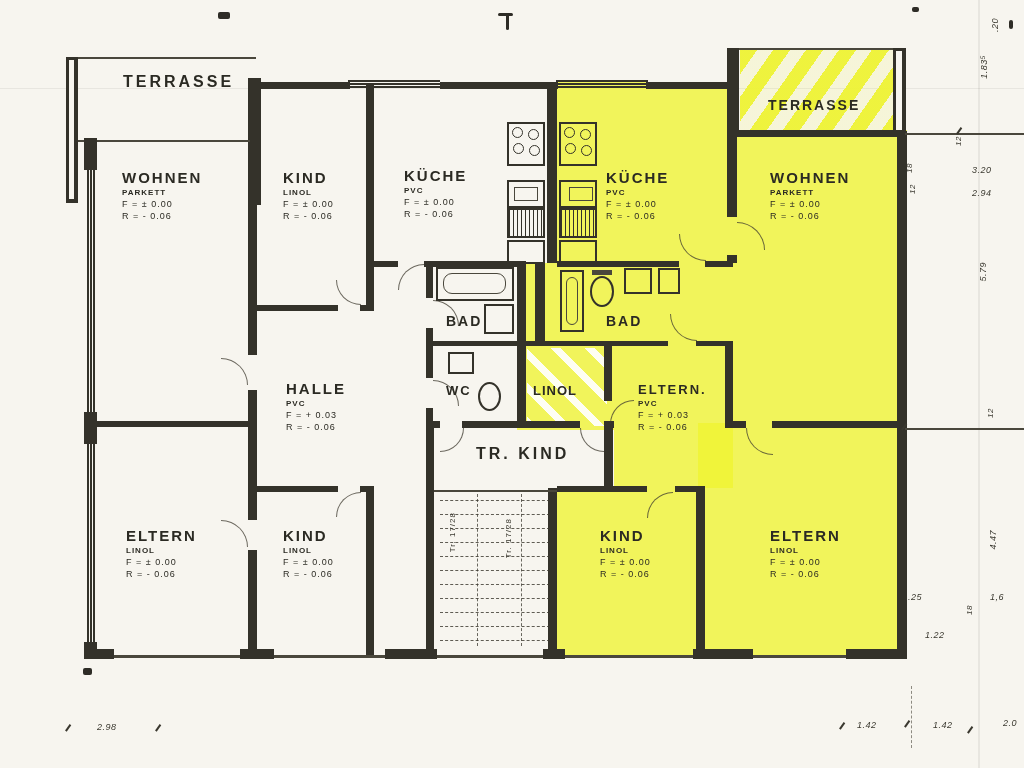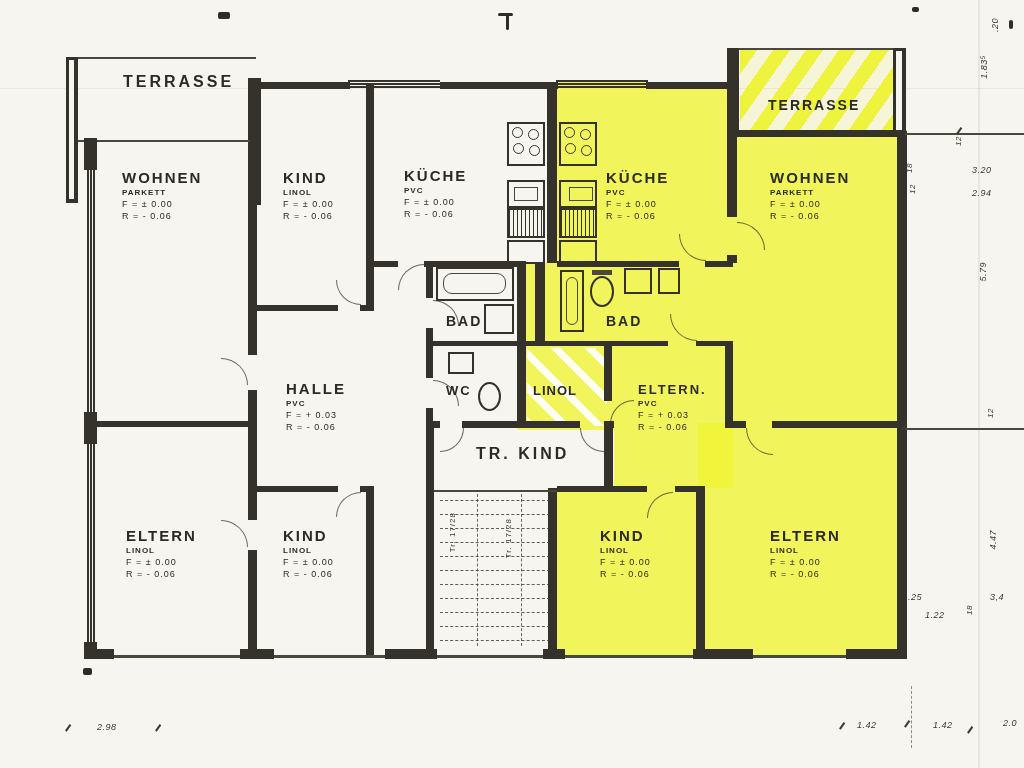--- a/index.html
+++ b/index.html
@@ -333,22 +333,22 @@
   <div class="dim rot" style="left:979px;top:55px">1.83⁵</div>
   <div class="dim rot" style="left:954px;top:136px;font-size:8px">12</div>
   <div class="dim" style="left:972px;top:165px">3.20</div>
   <div class="dim" style="left:972px;top:188px">2.94</div>
   <div class="dim rot" style="left:978px;top:262px">5.79</div>
   <div class="dim rot" style="left:905px;top:163px;font-size:8px">18</div>
   <div class="dim rot" style="left:908px;top:184px;font-size:8px">12</div>
   <div class="dim rot" style="left:986px;top:408px;font-size:8px">12</div>
   <div class="dim rot" style="left:988px;top:530px">4.47</div>
   <div class="dim" style="left:908px;top:592px">.25</div>
-  <div class="dim" style="left:990px;top:592px">3,4</div>
-  <div class="dim" style="left:925px;top:610px">1.22</div>
+  <div class="dim" style="left:990px;top:592px">1,6</div>
+  <div class="dim" style="left:925px;top:630px">1.22</div>
   <div class="dim rot" style="left:965px;top:605px;font-size:8px">18</div>
 
   <div class="dim" style="left:97px;top:722px">2.98</div>
   <div class="dim" style="left:857px;top:720px">1.42</div>
   <div class="dim" style="left:933px;top:720px">1.42</div>
   <div class="dim" style="left:1003px;top:718px">2.0</div>
 
 </div>
 
 </body></html>

